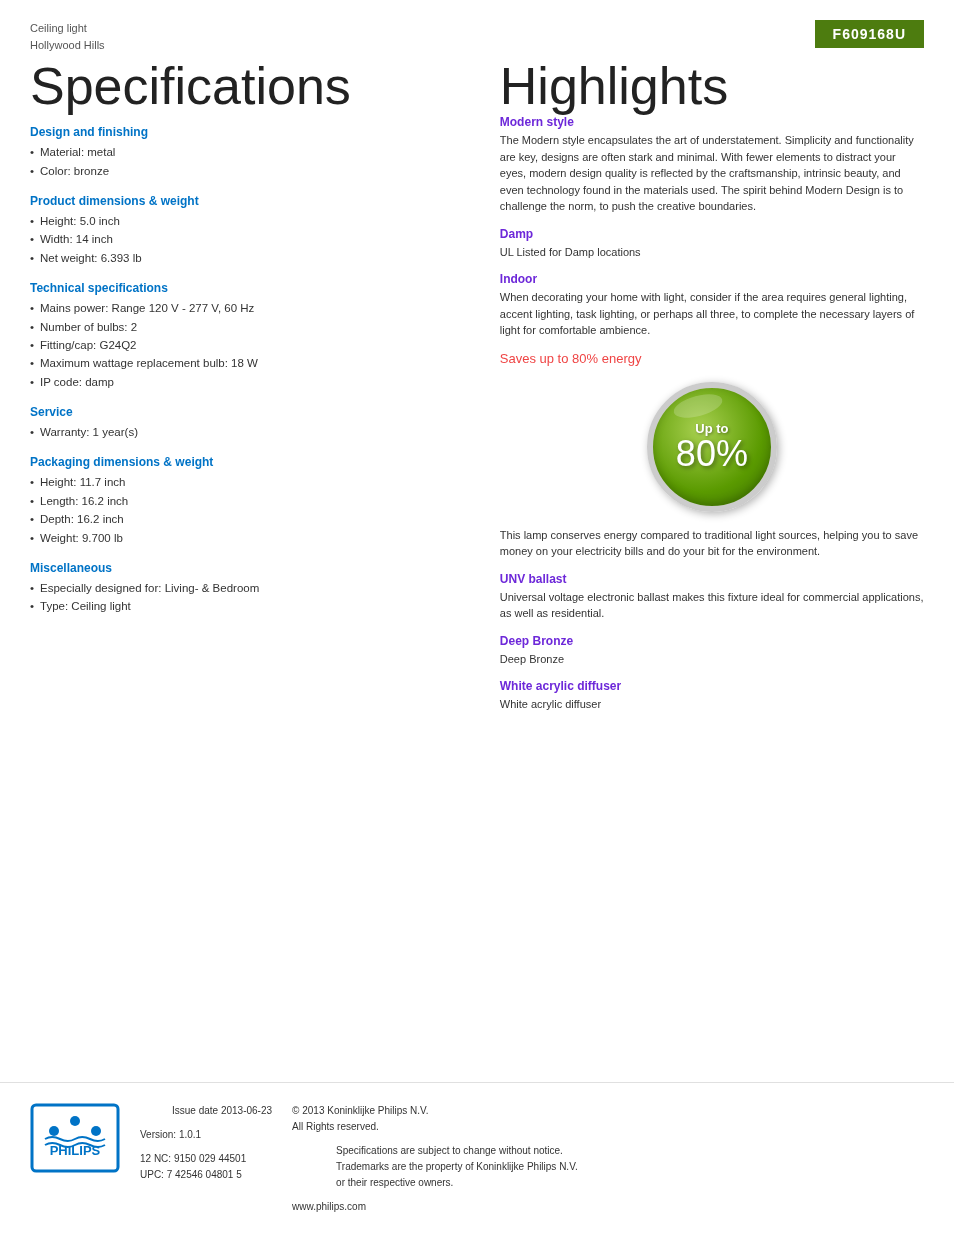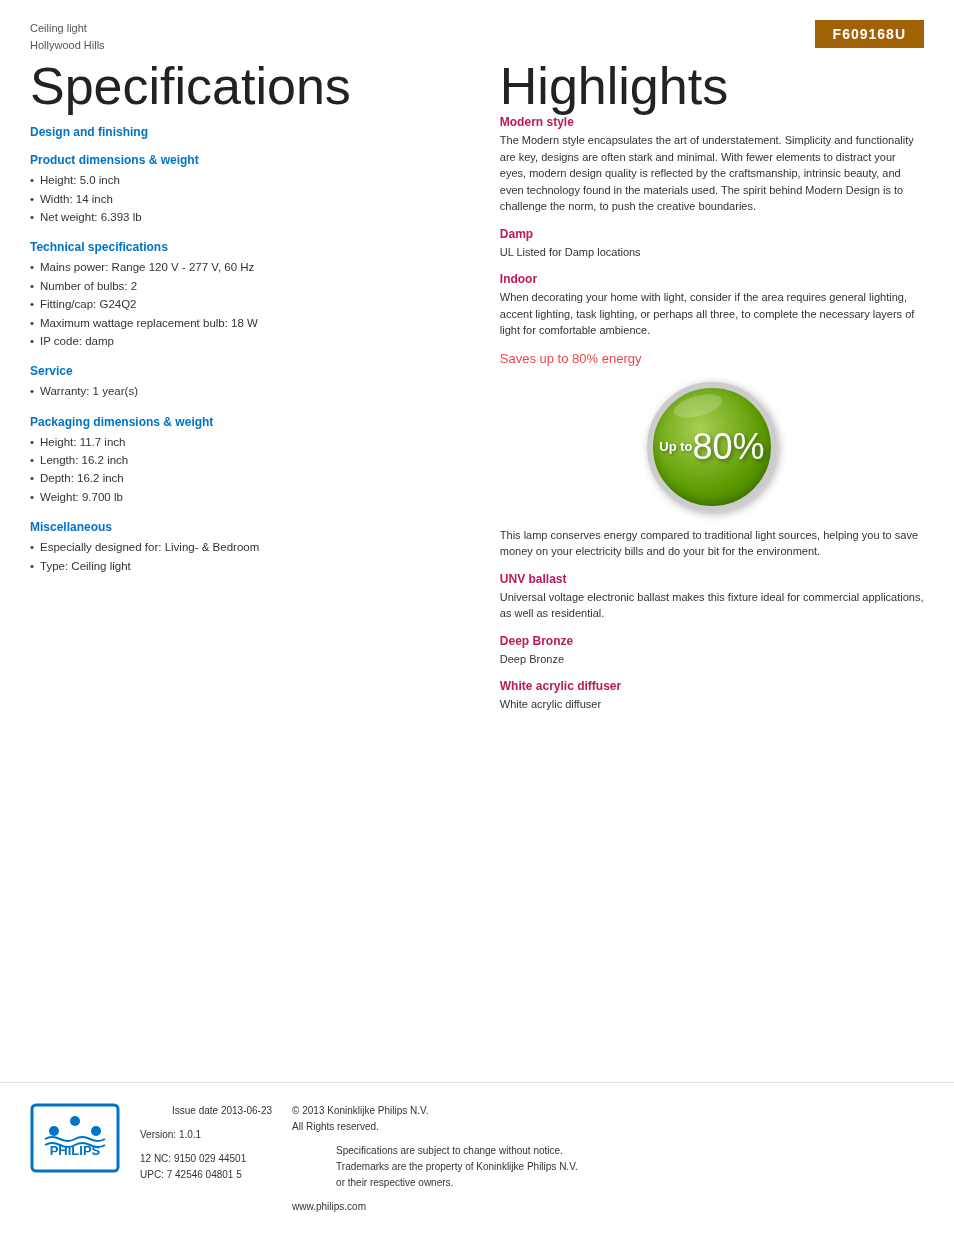--- a/index.html
+++ b/index.html
@@ -24,21 +24,21 @@
       justify-content: space-between;
       align-items: flex-start;
       padding: 20px 30px 0 30px;
     }
     .product-type {
       font-size: 11px;
       color: #555;
       line-height: 1.5;
     }
     .product-model-badge {
-      background: #a16207;
+      background: #4d7c0f;
       color: #fff;
       padding: 6px 18px;
       font-size: 14px;
       font-weight: bold;
       letter-spacing: 1px;
     }
     
     .main-columns {
       display: flex;
       padding: 0 30px;
@@ -103,21 +103,21 @@
     .spec-col {
       flex: 1;
     }
     
     .highlight-section {
       margin-bottom: 12px;
     }
     .highlight-title {
       font-size: 12px;
       font-weight: bold;
-      color: #be185d;
+      color: #6d28d9;
       margin-bottom: 3px;
     }
     .highlight-text {
       font-size: 11px;
       color: #333;
       line-height: 1.5;
     }
     .highlight-saves-title {
       font-size: 13px;
       font-weight: normal;
@@ -131,20 +131,21 @@
       margin: 10px 0 15px 0;
     }
     .energy-badge {
       width: 130px;
       height: 130px;
       border-radius: 50%;
       background: radial-gradient(circle at 40% 35%, #a8d050, #5a9a00 60%, #3a6e00);
       border: 6px solid #ccc;
       box-shadow: 2px 2px 8px rgba(0,0,0,0.3), inset 0 -3px 8px rgba(0,0,0,0.2);
       display: flex;
+      flex-direction: column;
       align-items: center;
       justify-content: center;
       position: relative;
     }
     .energy-badge::before {
       content: '';
       position: absolute;
       top: 8px;
       left: 20px;
       width: 50px;
@@ -218,20 +219,24 @@
     <div class="product-model-badge">F609168U</div>
   </div>
 
   <div class="main-columns">
 
     <div class="left-col">
       <h1 class="page-title">Specifications</h1>
 
       <div class="spec-section">
         <div class="spec-section-title">Design and finishing</div>
+        <ul class="spec-list">
+          <li>Material: metal</li>
+          <li>Color: bronze</li>
+        </ul>
       </div>
 
       <div class="spec-section">
         <div class="spec-section-title">Product dimensions &amp; weight</div>
         <ul class="spec-list">
           <li>Height: 5.0 inch</li>
           <li>Width: 14 inch</li>
           <li>Net weight: 6.393 lb</li>
         </ul>
       </div>

